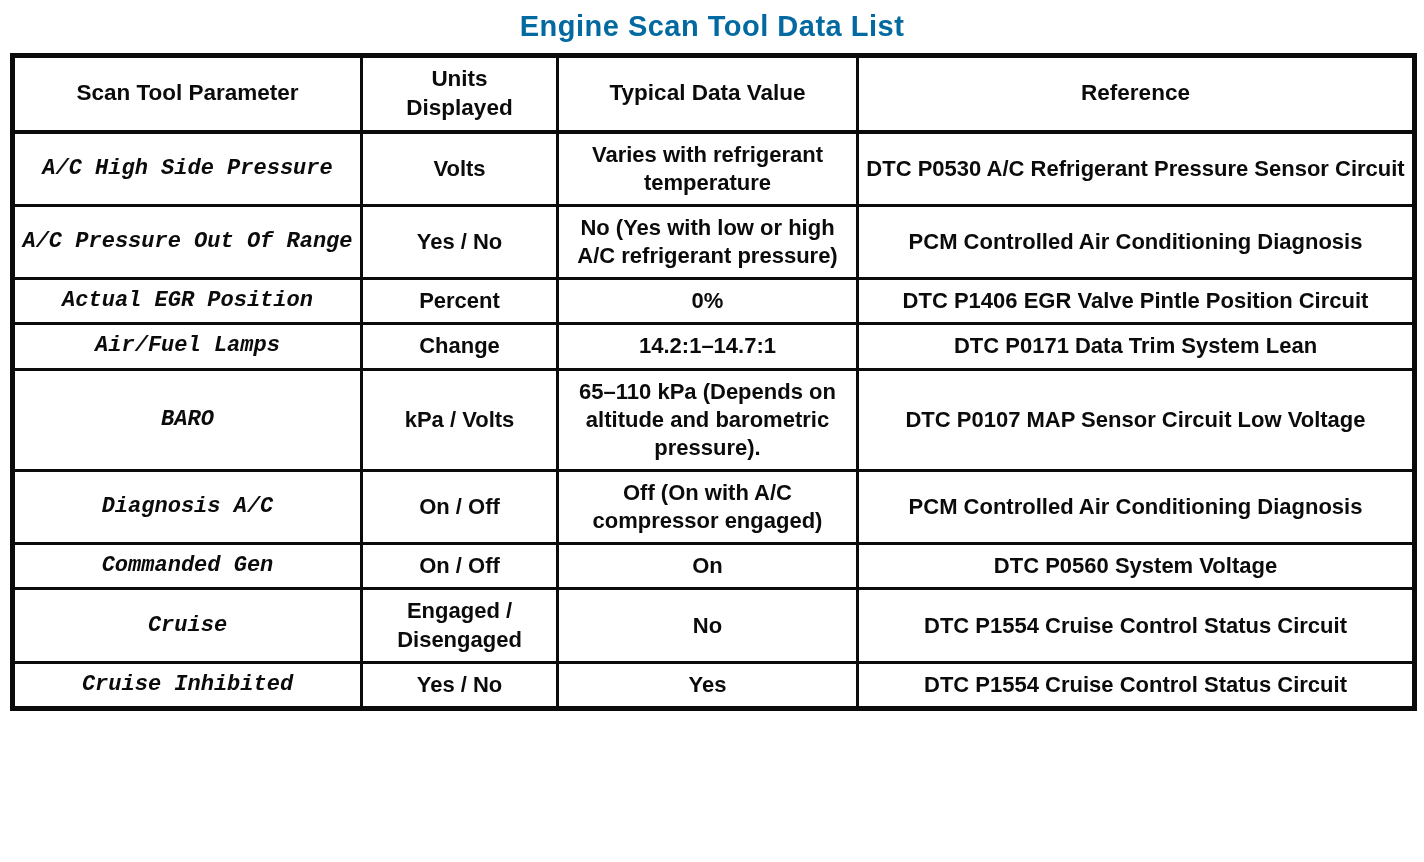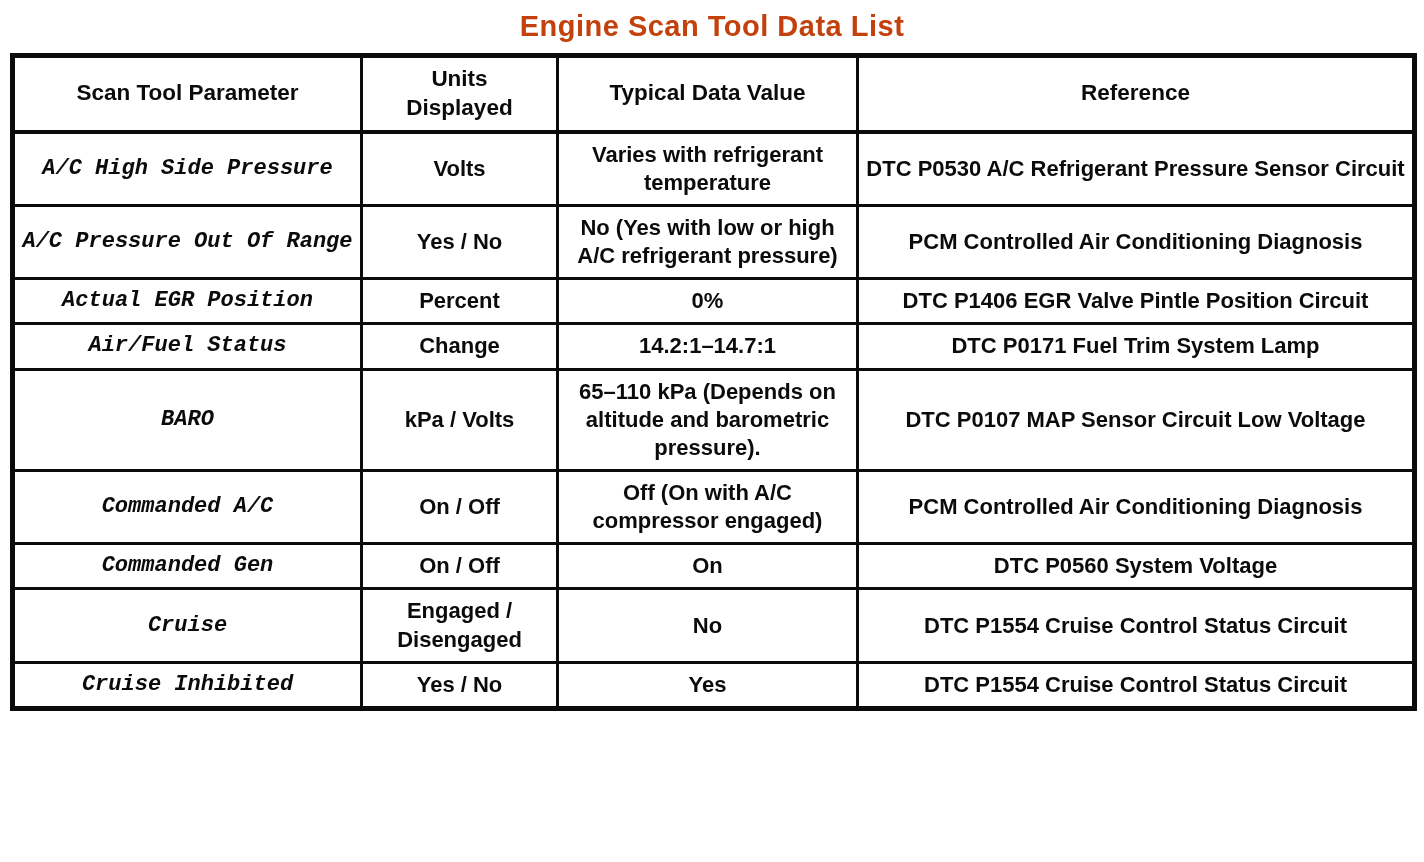--- a/index.html
+++ b/index.html
@@ -16,21 +16,21 @@
     background: #ffffff;
     color: #0b0b0b;
     overflow: hidden;
   }
   .doc-title {
     text-align: center;
     font-size: 29px;
     font-weight: bold;
     letter-spacing: 0.5px;
     margin: 6px 0 10px 0;
-    color: #c2410c;
+    color: #0369a1;
   }
   table.scan-table {
     width: 1402px;
     border-collapse: collapse;
     table-layout: fixed;
     border: 5px solid #0b0b0b;
     background: #ffffff;
   }
   table.scan-table th,
   table.scan-table td {
@@ -99,33 +99,33 @@
           <td class="c2">No (Yes with low or high A/C refrigerant pressure)</td>
           <td class="c3">PCM Controlled Air Conditioning Diagnosis</td>
         </tr>
         <tr>
           <td class="c0">Actual EGR Position</td>
           <td class="c1">Percent</td>
           <td class="c2">0%</td>
           <td class="c3">DTC P1406 EGR Valve Pintle Position Circuit</td>
         </tr>
         <tr>
-          <td class="c0">Air/Fuel Status</td>
+          <td class="c0">Air/Fuel Lamps</td>
           <td class="c1">Change</td>
           <td class="c2">14.2:1–14.7:1</td>
-          <td class="c3">DTC P0171 Fuel Trim System Lamp</td>
+          <td class="c3">DTC P0171 Data Trim System Lean</td>
         </tr>
         <tr>
           <td class="c0">BARO</td>
           <td class="c1">kPa / Volts</td>
           <td class="c2">65–110 kPa (Depends on altitude and barometric pressure).</td>
           <td class="c3">DTC P0107 MAP Sensor Circuit Low Voltage</td>
         </tr>
         <tr>
-          <td class="c0">Commanded A/C</td>
+          <td class="c0">Diagnosis A/C</td>
           <td class="c1">On / Off</td>
           <td class="c2">Off (On with A/C compressor engaged)</td>
           <td class="c3">PCM Controlled Air Conditioning Diagnosis</td>
         </tr>
         <tr>
           <td class="c0">Commanded Gen</td>
           <td class="c1">On / Off</td>
           <td class="c2">On</td>
           <td class="c3">DTC P0560 System Voltage</td>
         </tr>

